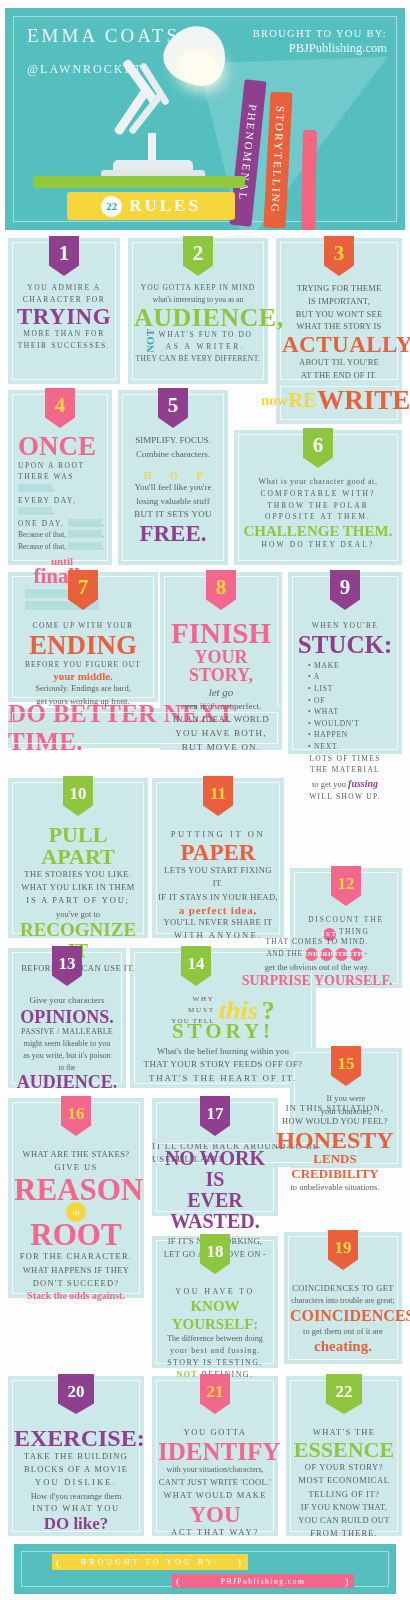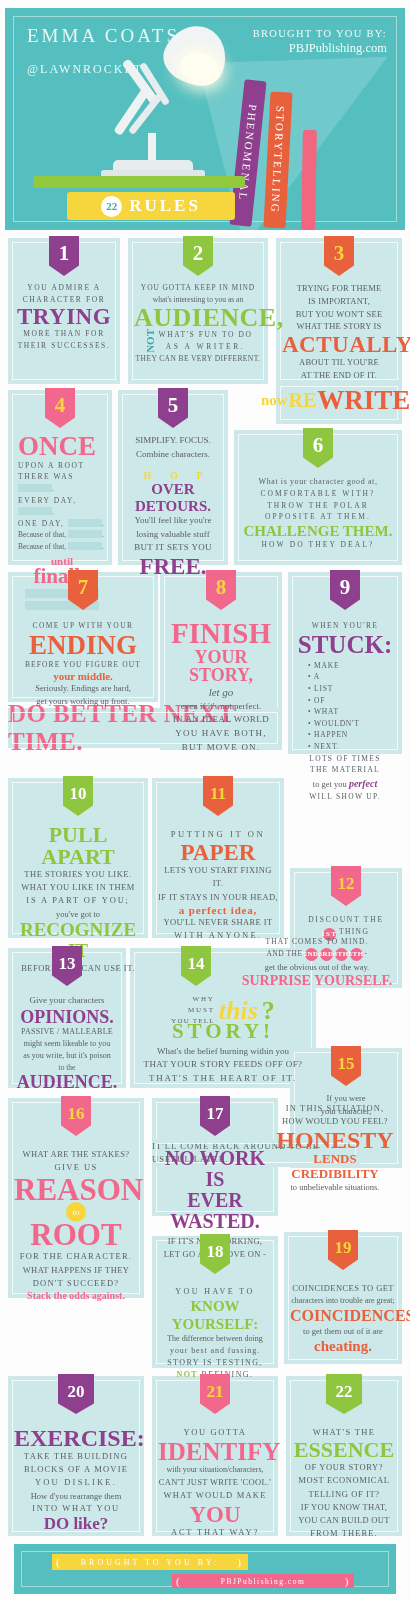--- a/index.html
+++ b/index.html
@@ -231,21 +231,20 @@
       </div>
     <div class="body">
         <div class="spacer"></div>
       <div class="sm2 dark" style="font-size:9px">SIMPLIFY. FOCUS.</div>
       <div class="sm2 dark" style="font-size:9px">Combine characters.</div>
       <div style="display:flex;justify-content:space-around;margin:9px 10px 0;">
         <span class="yellow" style="font-size:10px;font-weight:bold">H</span>
         <span class="yellow" style="font-size:10px;font-weight:bold">O</span>
         <span class="yellow" style="font-size:10px;font-weight:bold">P</span>
       </div>
-      <div class="purple" style="font-size:15px;font-weight:bold;line-height:1.1">OVER DETOURS.</div>
       <div class="sm2 dark" style="font-size:9px">You'll feel like you're</div>
       <div class="sm2 dark" style="font-size:9px">losing valuable stuff</div>
       <div class="sm dark" style="font-size:9px;letter-spacing:.3px">BUT IT SETS YOU</div>
       <div class="purple" style="font-size:23px;font-weight:bold;line-height:1">FREE.</div>
     </div>
   </div>
 
   <div class="card" style="left:234px;top:430px;width:168px;height:135px;">
     <div class="ib"></div>
     <div class="pennant p-green">
@@ -311,21 +310,21 @@
         <div class="sm dark" style="letter-spacing:.8px">• OF</div>
         <div class="sm dark" style="letter-spacing:.8px">• WHAT</div>
         <div class="sm dark" style="letter-spacing:.8px">• WOULDN'T</div>
         <div class="sm dark" style="letter-spacing:.8px">• HAPPEN</div>
         <div class="sm dark" style="letter-spacing:.8px">• NEXT.</div>
       </div>
       <div class="sm dark" style="letter-spacing:1.3px">LOTS OF TIMES</div>
       <div class="sm dark" style="letter-spacing:1.3px">THE MATERIAL</div>
       <div class="sm2 dark" style="font-size:8.5px">
         <span>to get you</span>
-        <span class="purple script" style="font-weight:bold;font-size:10px">perfect</span>
+        <span class="purple script" style="font-weight:bold;font-size:10px">fussing</span>
       </div>
       <div class="sm dark" style="letter-spacing:1.3px">WILL SHOW UP.</div>
     </div>
   </div>
 
   <div class="banner" style="left:8px;top:708px;width:274px;height:40px;">
     <div class="ib"></div>
     <span class="pink" style="font-size:25px;font-weight:bold;letter-spacing:.4px;">DO BETTER NEXT TIME.</span>
   </div>
 

